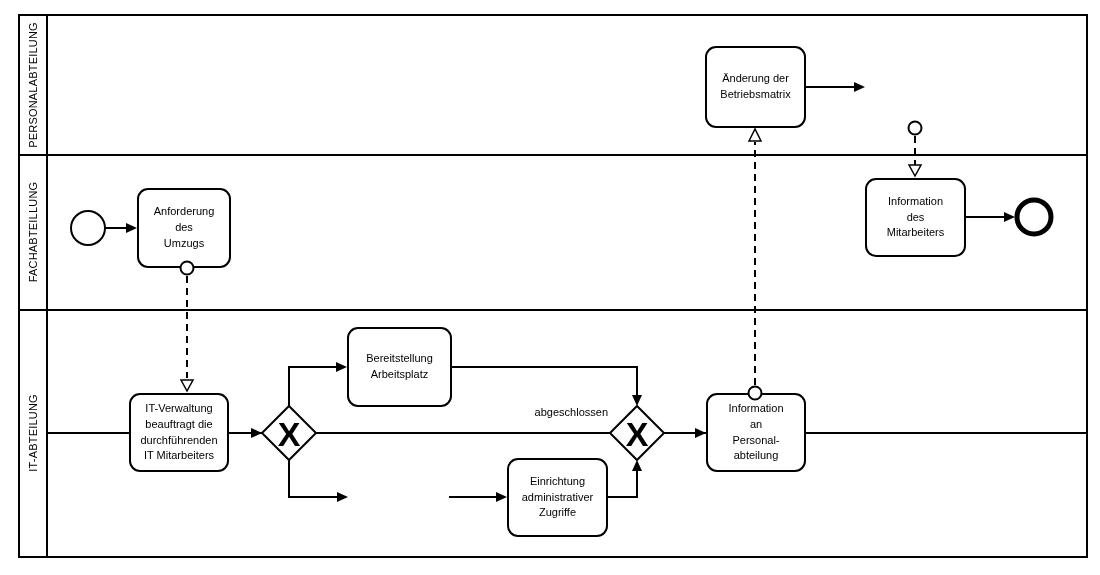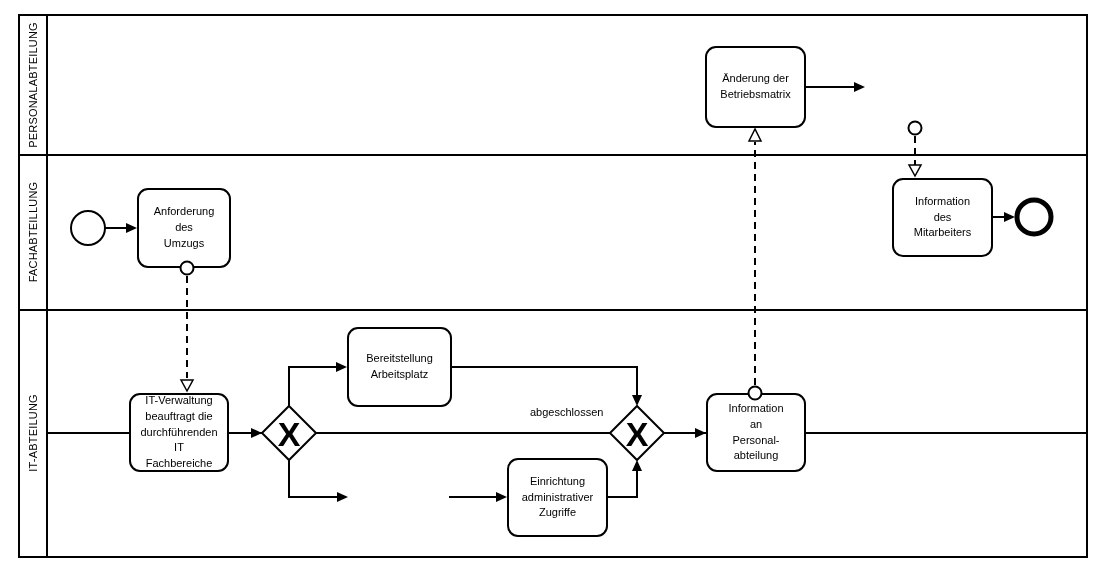--- a/index.html
+++ b/index.html
@@ -14,21 +14,21 @@
     position:absolute;box-sizing:border-box;border:2px solid #000;border-radius:11px;
     background:#fff;display:flex;align-items:center;justify-content:center;
     text-align:center;font-size:11px;line-height:1.45;white-space:pre-line;
     z-index:2;padding:19px;
   }
   .lane-label{
     position:absolute;transform:translate(-50%,-50%) rotate(-90deg);
     font-size:11px;white-space:nowrap;z-index:3;letter-spacing:0.2px;
   }
   .flow-label{
-    position:absolute;font-size:11px;z-index:2;text-align:left;
+    position:absolute;font-size:11px;z-index:2;text-align:right;
   }
   svg line,svg polyline{stroke:#000;stroke-width:2;fill:none;}
   svg polygon.solid{fill:#000;stroke:none;}
   svg polygon.hollow{fill:#fff;stroke:#000;stroke-width:1.5;}
   svg polygon.gateway{fill:#fff;stroke:#000;stroke-width:2;}
   svg circle.event-start{fill:#fff;stroke:#000;stroke-width:2;}
   svg circle.event-end{fill:#fff;stroke:#000;stroke-width:5;}
   svg circle.msg-dot{fill:#fff;stroke:#000;stroke-width:2;}
   svg line.dashed{stroke-dasharray:7 5;}
   svg text.gw{font-family:"Liberation Sans",sans-serif;font-size:34px;font-weight:bold;
@@ -105,26 +105,26 @@
     </g>
 
     <circle class="event-start" cx="88" cy="228" r="17"></circle>
     <circle class="event-end" cx="1034" cy="217" r="17"></circle>
   </svg>
 
   <div class="task" style="left:137px;top:188px;width:94px;height:80px;">Anforderung
 des Umzugs</div>
   <div class="task" style="left:705px;top:46px;width:101px;height:82px;">Änderung der
 Betriebsmatrix</div>
-  <div class="task" style="left:865px;top:178px;width:101px;height:79px;margin-left:27px;">Information des
+  <div class="task" style="left:865px;top:178px;width:101px;height:79px;">Information des
 Mitarbeiters</div>
   <div class="task" style="left:129px;top:393px;width:100px;height:79px;">IT-Verwaltung
 beauftragt die
 durchführenden
-IT Fachbereiche</div>
+IT Mitarbeiters</div>
   <div class="task" style="left:347px;top:327px;width:105px;height:80px;">Bereitstellung
 Arbeitsplatz</div>
   <div class="task" style="left:706px;top:393px;width:100px;height:79px;">Information an
 Personal-
 abteilung</div>
   <div class="task" style="left:507px;top:458px;width:101px;height:79px;">Einrichtung
 administrativer
 Zugriffe</div>
 
   <svg class="layer overlay" width="1100" height="575" viewBox="0 0 1100 575">

